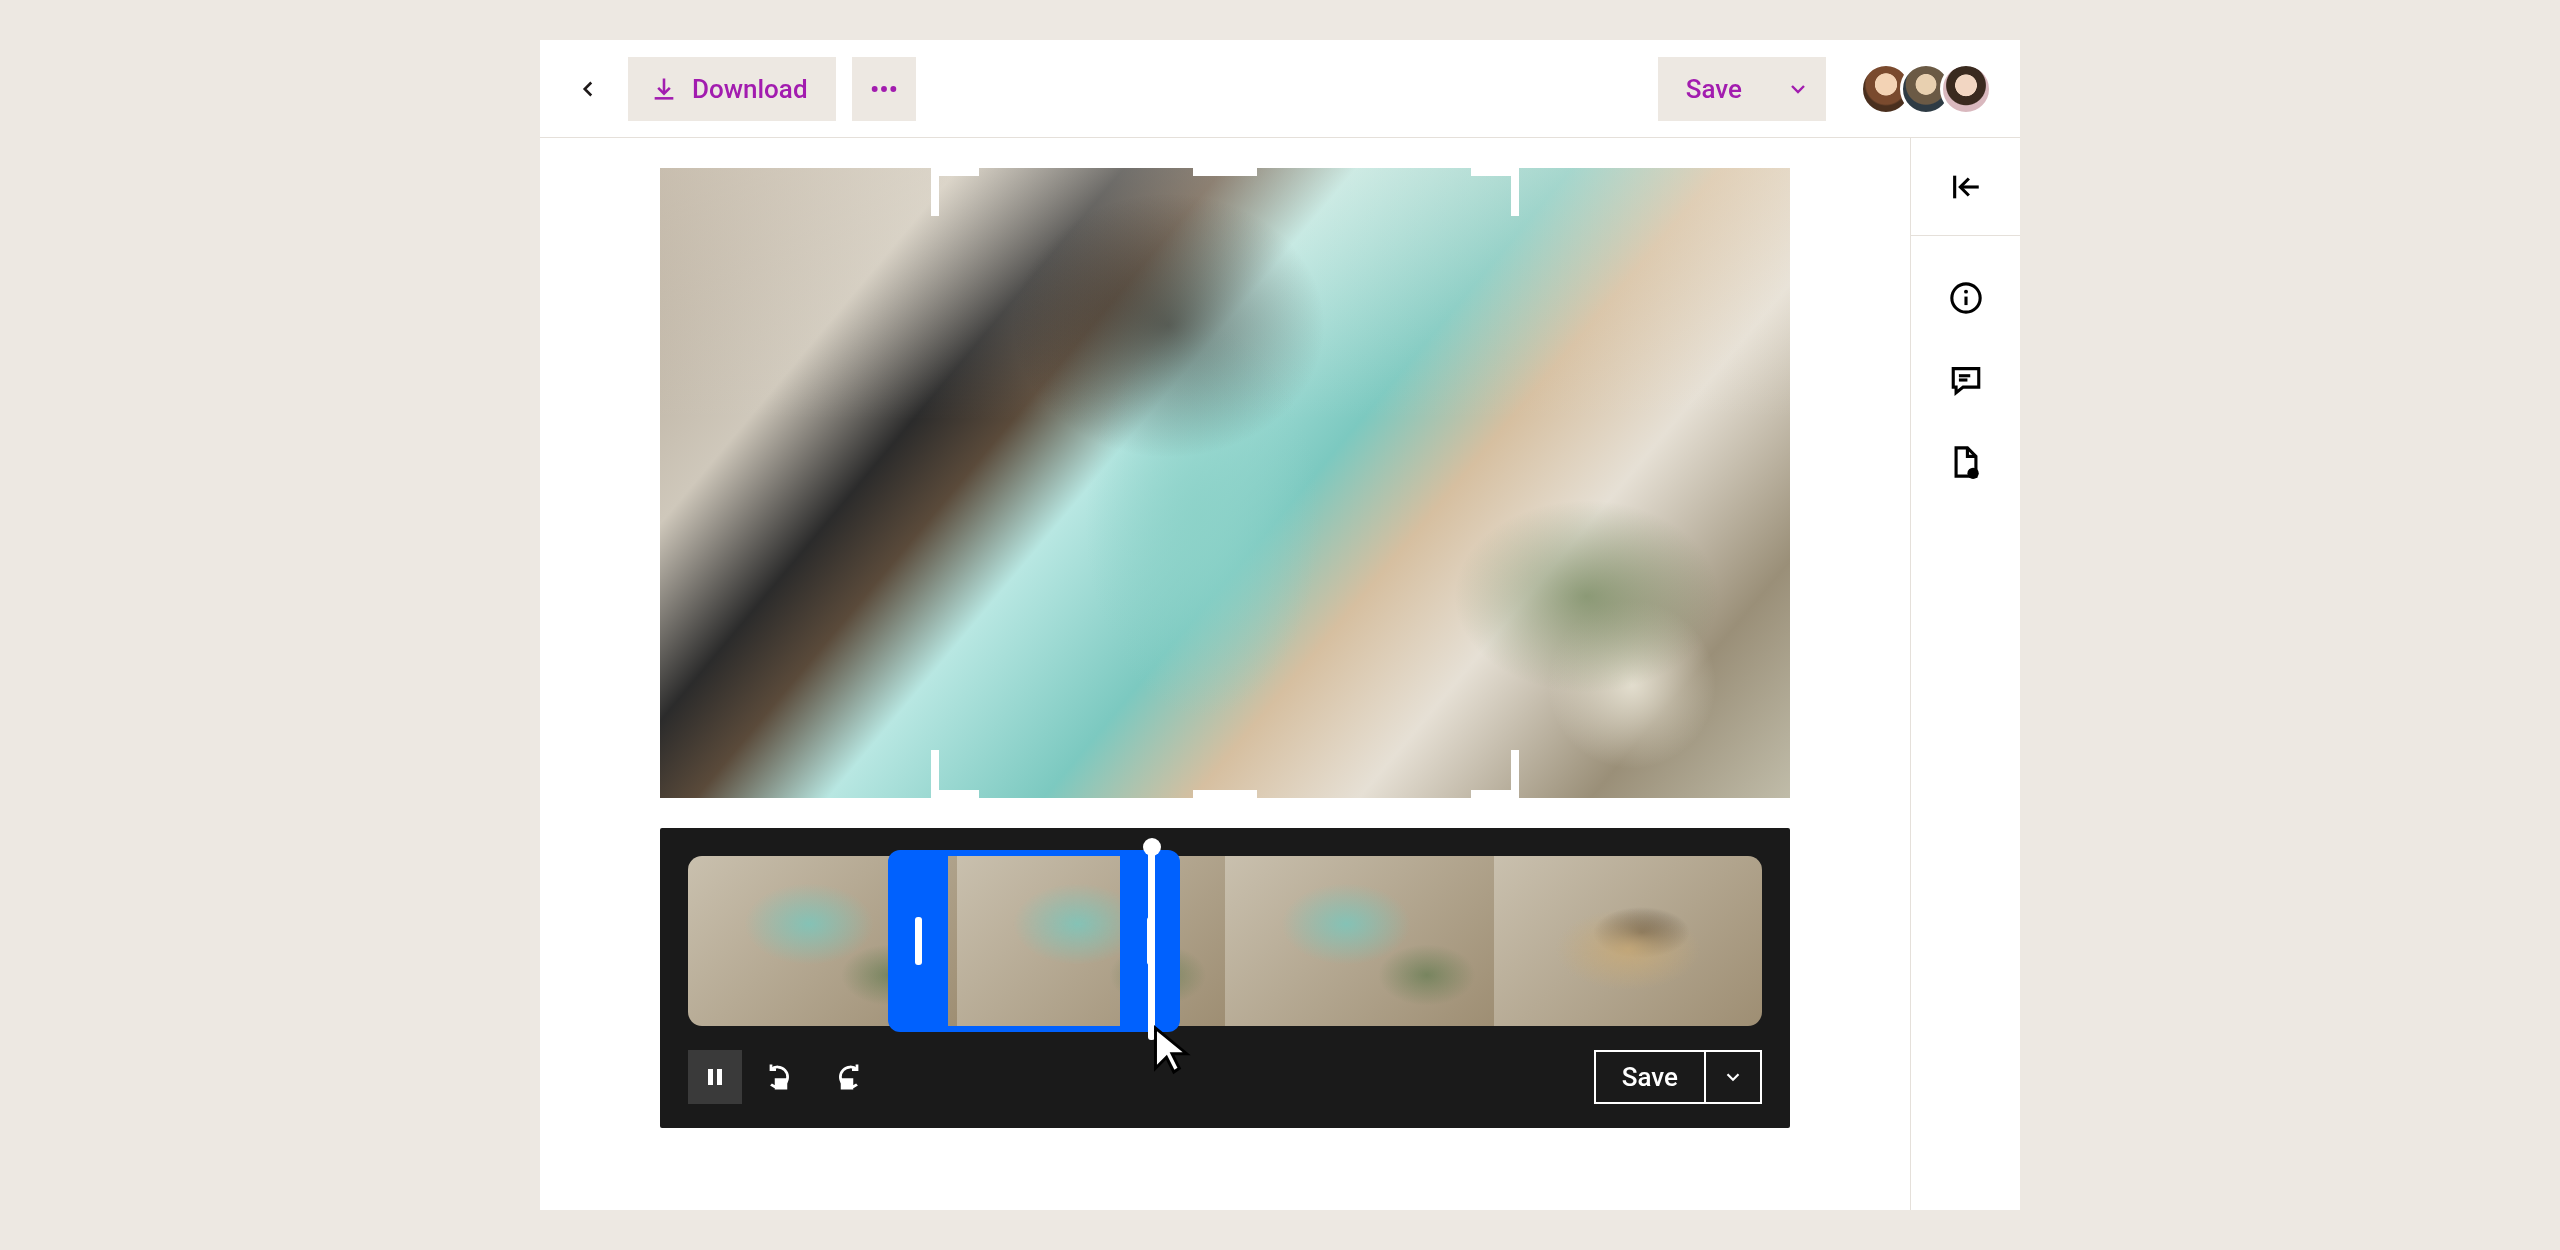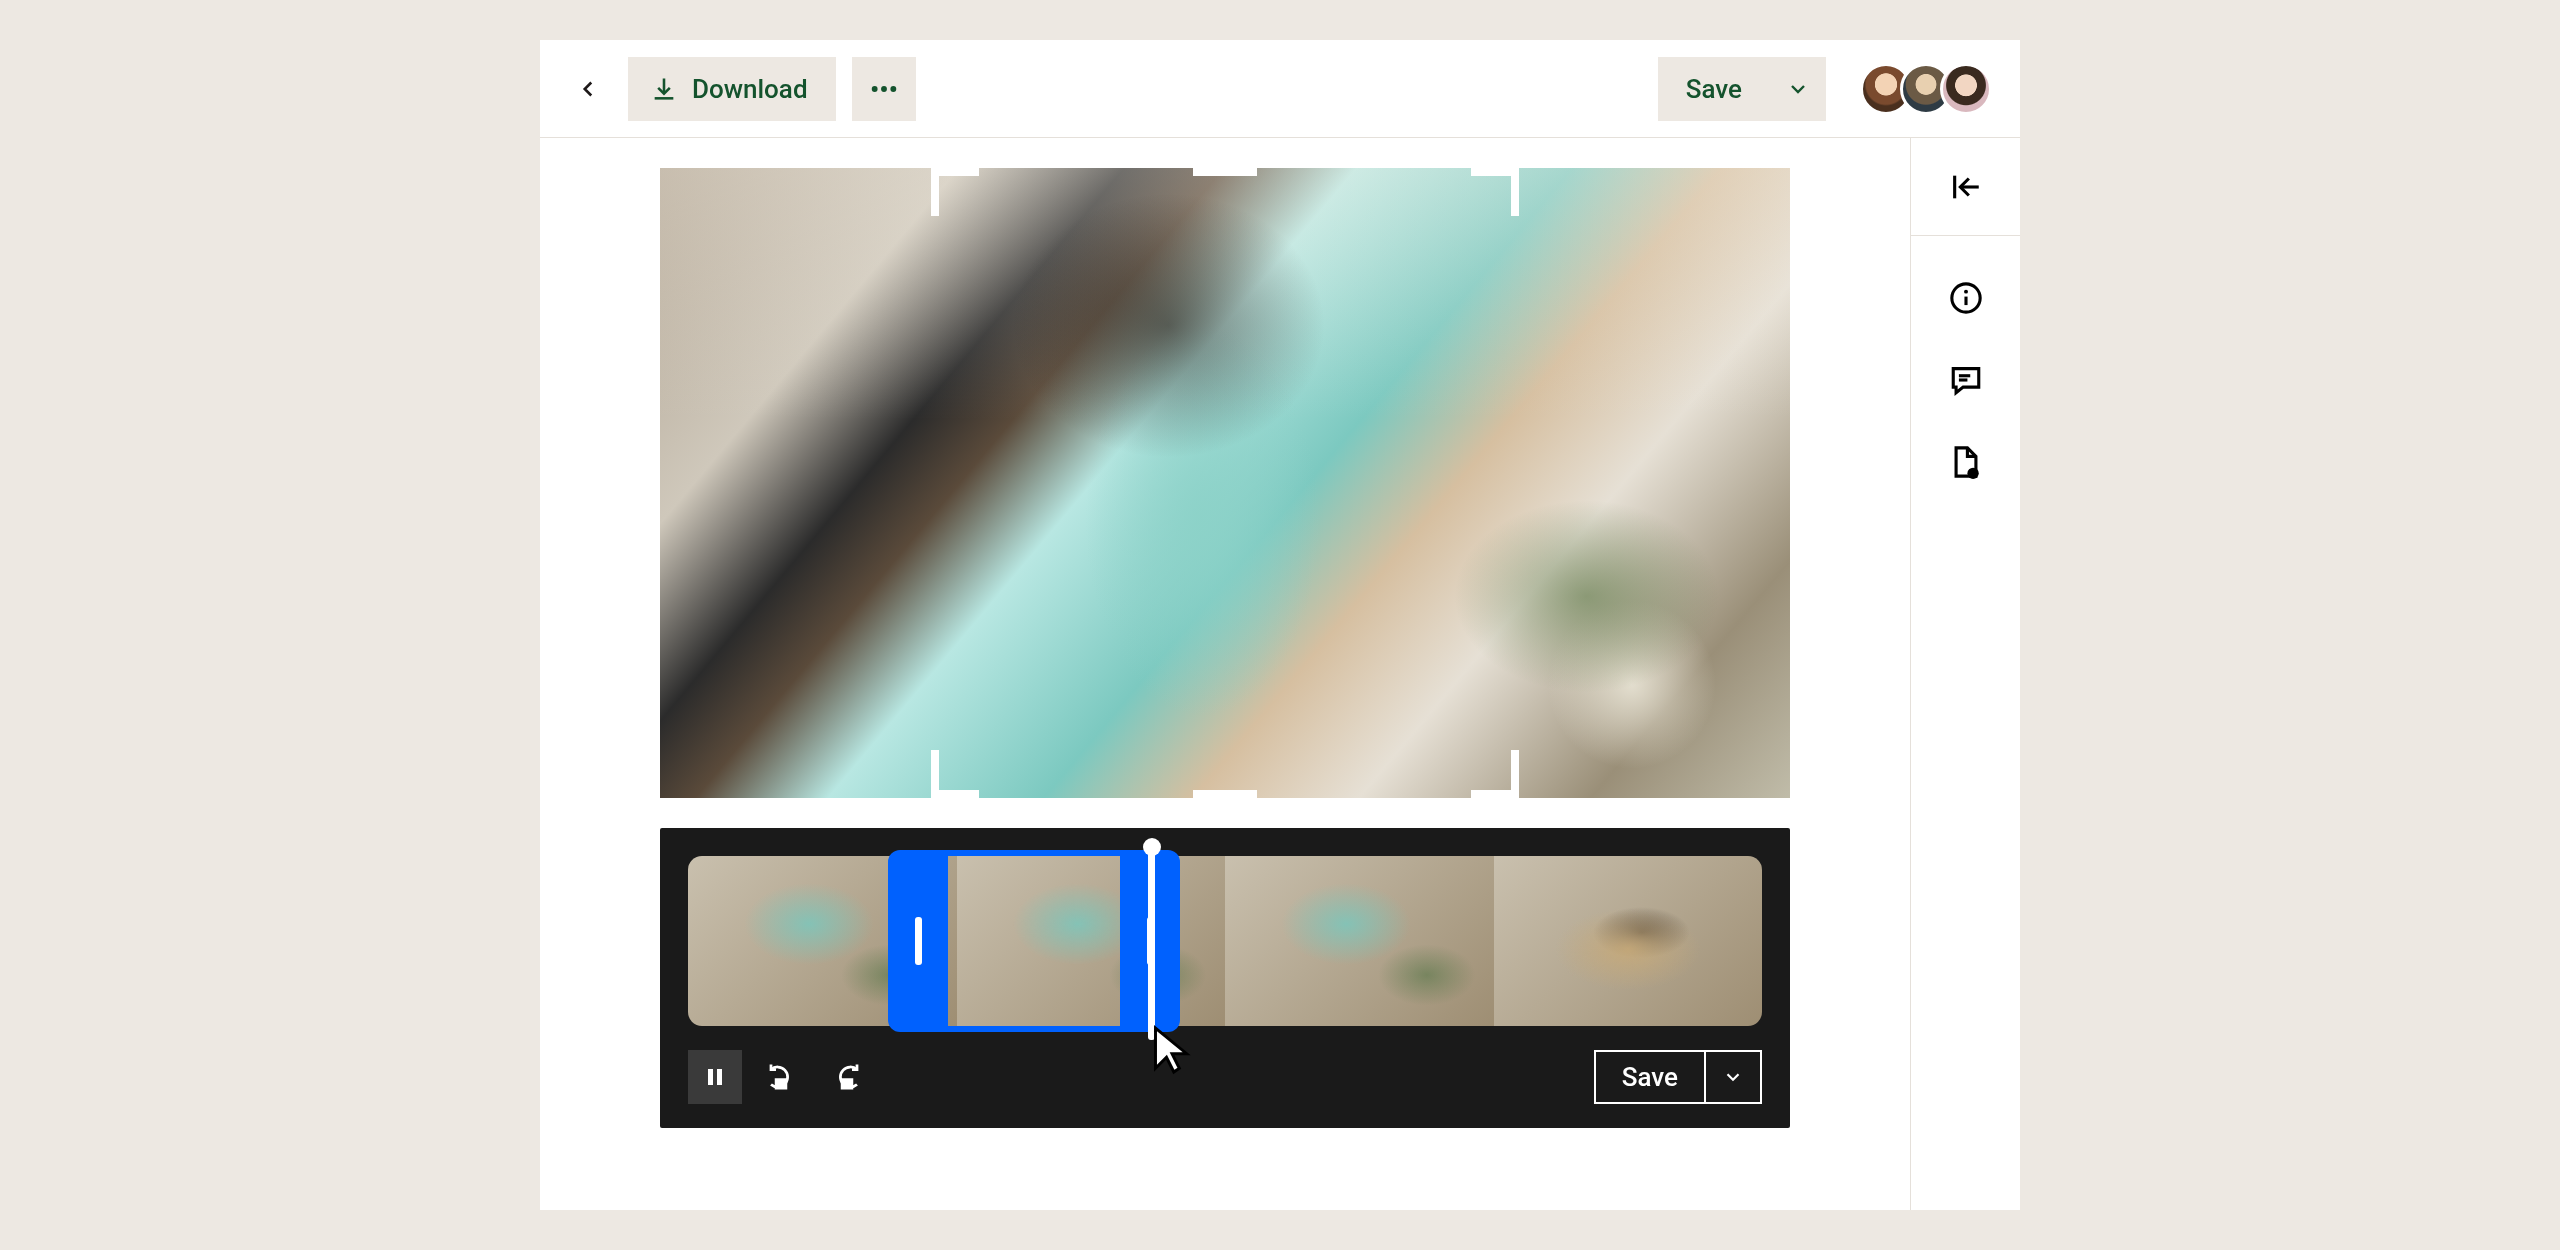--- a/index.html
+++ b/index.html
@@ -37,21 +37,21 @@
     cursor: pointer;
     color: #1e1919;
   }
   .btn-gray {
     background: #ede8e2;
     height: 64px;
     display: flex;
     align-items: center;
     justify-content: center;
     cursor: pointer;
-    color: #14532d;
+    color: #a21caf;
     font-weight: 500;
     font-size: 26px;
   }
   .btn-download { padding: 0 28px 0 22px; gap: 14px; }
   .btn-more { width: 64px; }
   .spacer { flex: 1; }
   .btn-share { padding: 0 28px; }
   .btn-share-caret { width: 56px; margin-left: 0; }
   .avatars { display: flex; align-items: center; margin-left: 18px; }
   .avatar {

